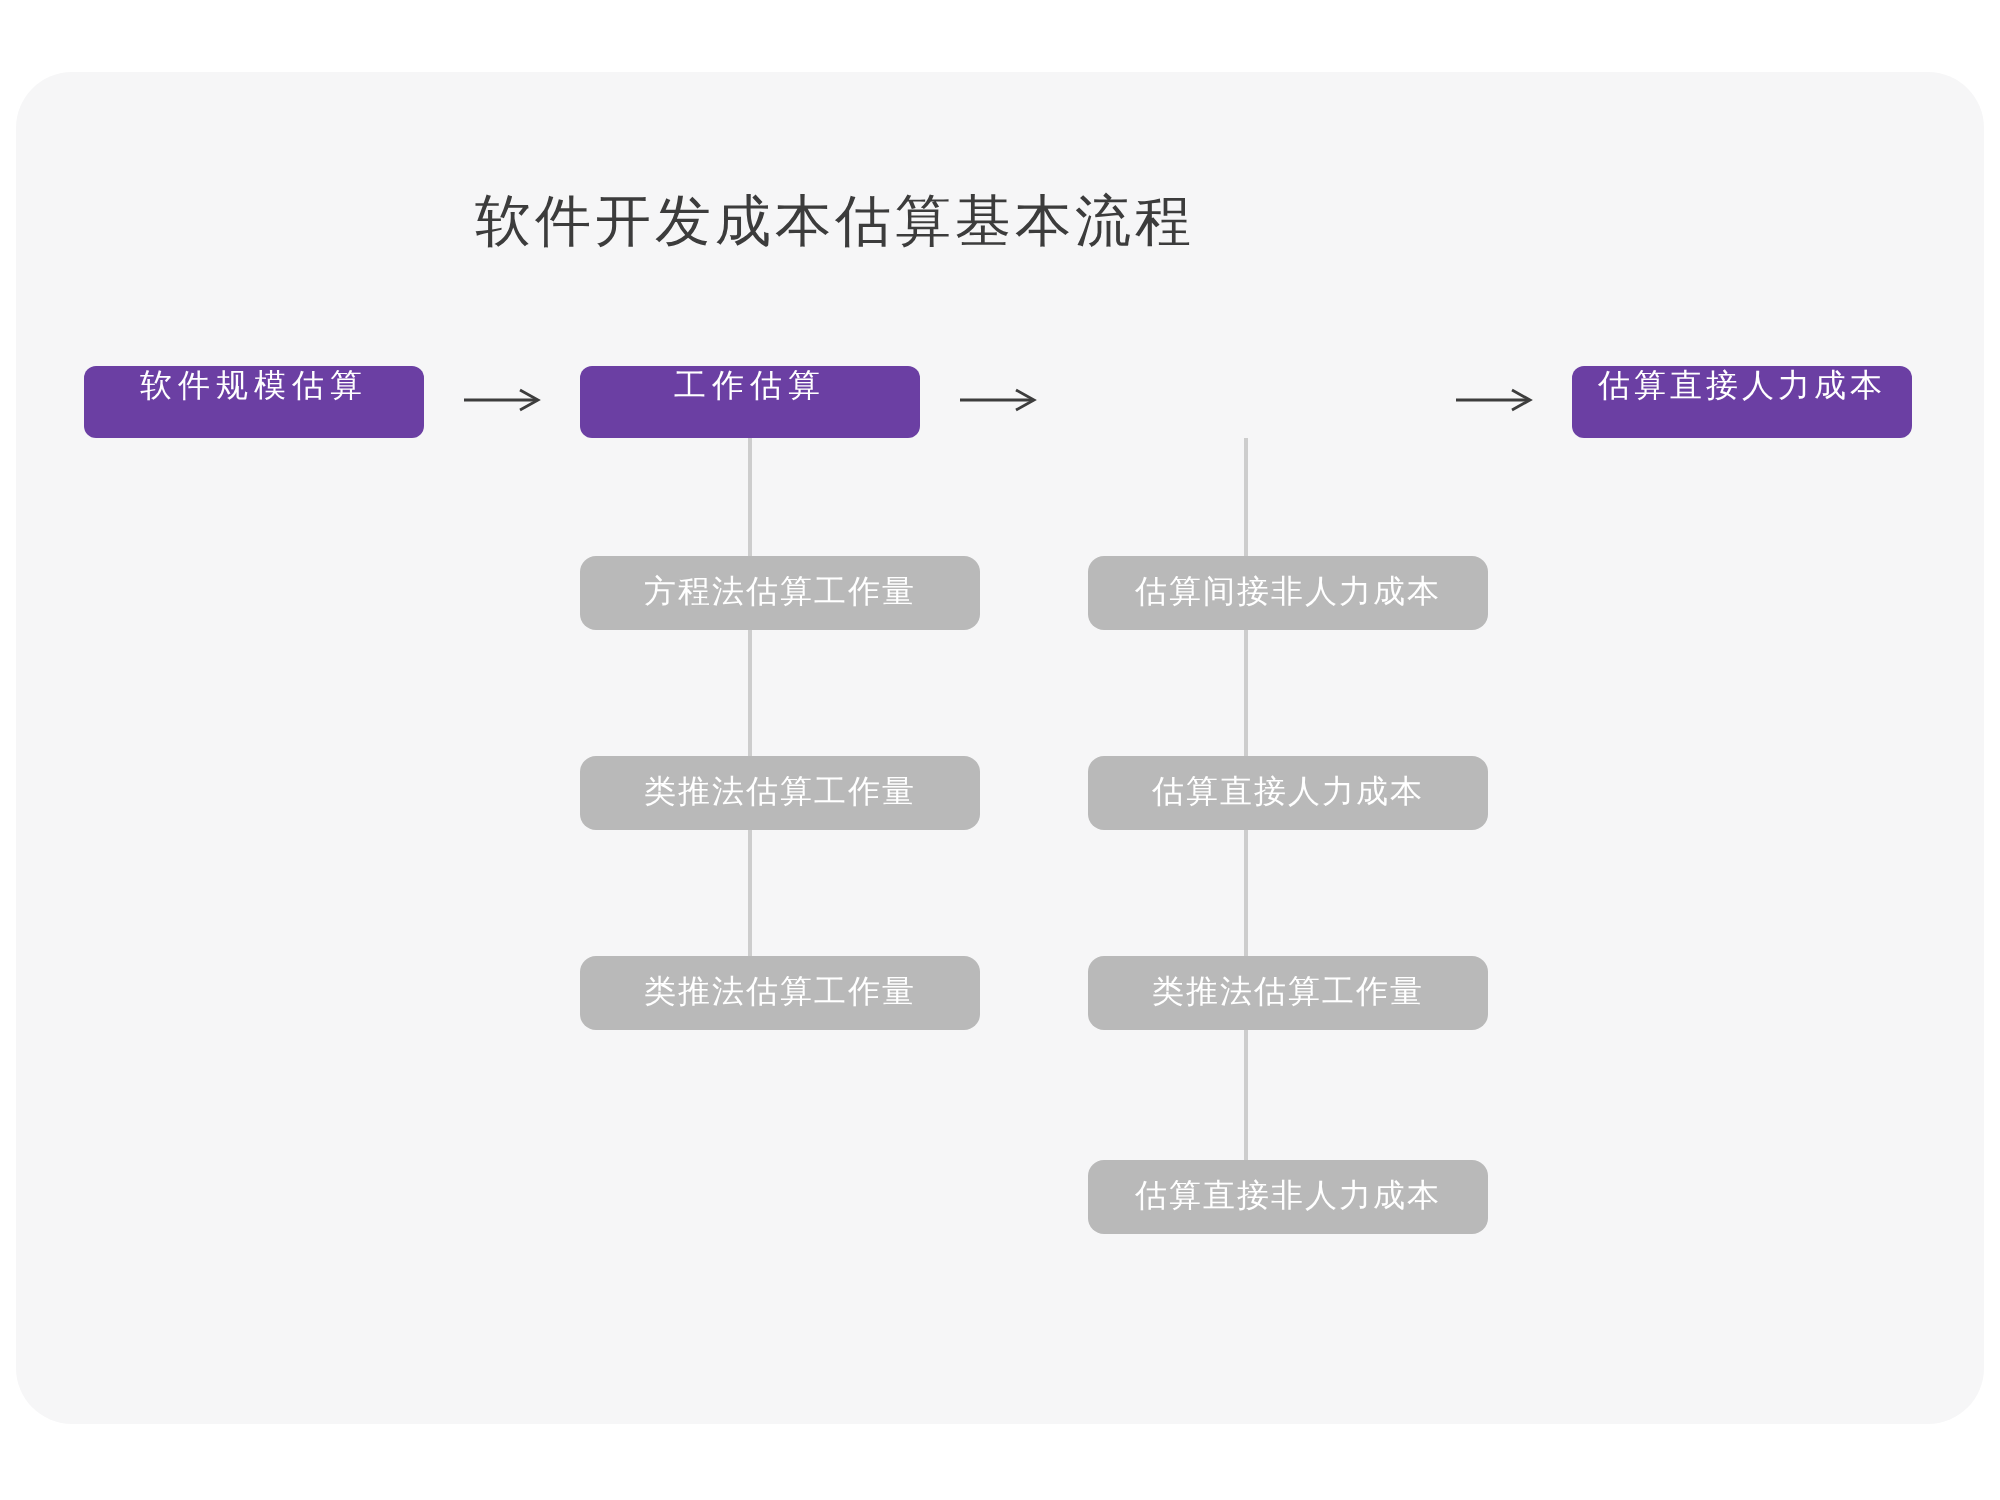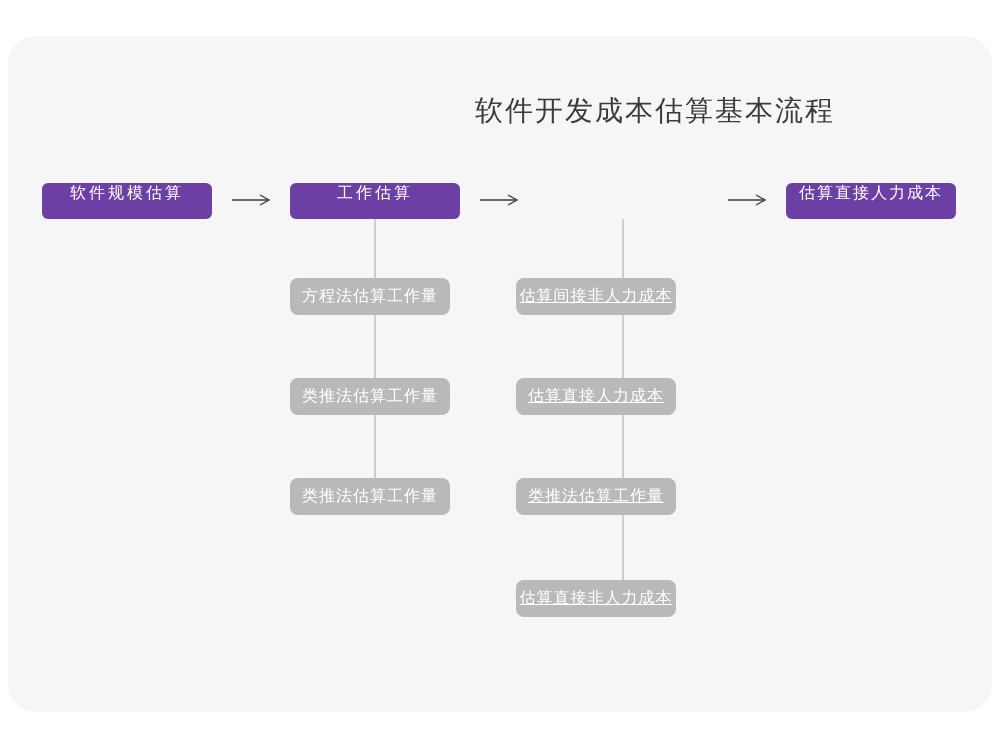--- a/index.html
+++ b/index.html
@@ -19,21 +19,21 @@
     left: 8px; top: 36px;
     width: 984px; height: 676px;
     background: var(--card, #f6f6f7);
     border-radius: 28px;
   }
 
   .title {
     position: absolute;
     left: 0; top: 92px;
     width: 835px;
-    text-align: right;
+    text-align: center;
     font-size: 28px;
     font-weight: 400;
     letter-spacing: 2px;
     color: var(--title-text, #3c3c3c);
     z-index: 2;
   }
 
   .stage {
     position: absolute;
     top: 183px;
@@ -67,34 +67,34 @@
     position: absolute;
     width: 2px;
     background: var(--connector, #cdcdcd);
     z-index: 1;
   }
   .vline-work { left: 374px; top: 219px; height: 262px; }
   .vline-cost { left: 622px; top: 219px; height: 364px; }
 
   .substep {
     position: absolute;
-    width: 160px; height: 37px;
+    width: 200px; height: 37px;
     background: var(--secondary, #b9b9b9);
     border-radius: 8px;
     color: var(--node-text, #ffffff);
     font-size: 16px;
     letter-spacing: 1px;
     display: flex;
     align-items: center;
     justify-content: center;
     z-index: 2;
     white-space: nowrap;
   }
   .col-work { left: 290px; }
-  .col-cost { left: 516px; text-decoration: underline; }
+  .col-cost { left: 544px; }
   .row-1 { top: 278px; }
   .row-2 { top: 378px; }
   .row-3 { top: 478px; align-items: center; }
   .row-4 { top: 580px; }
 </style>
 </head>
 <body>
 
 <div class="screen">
 

